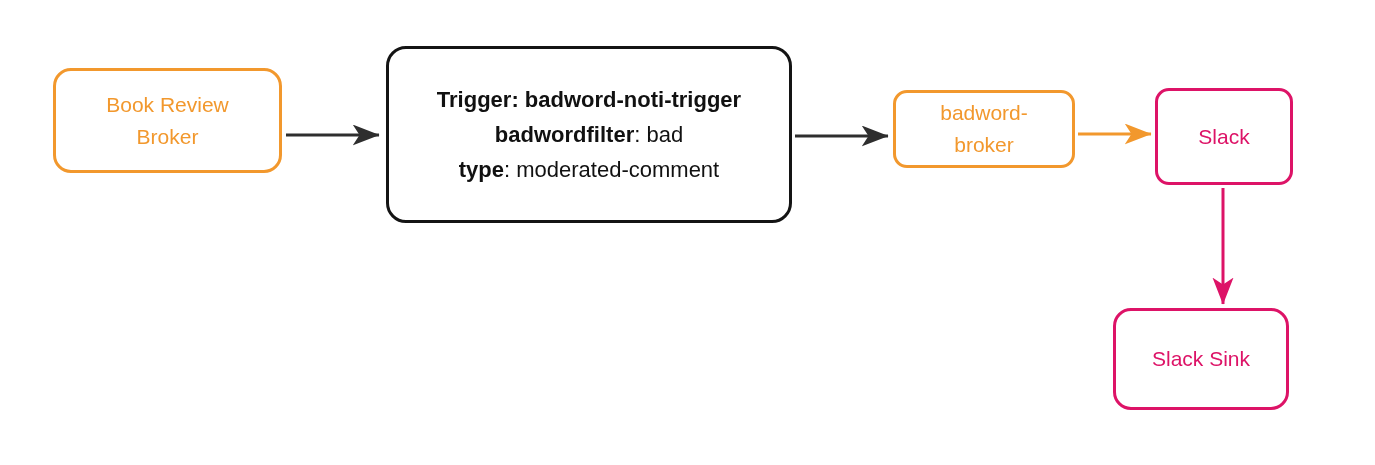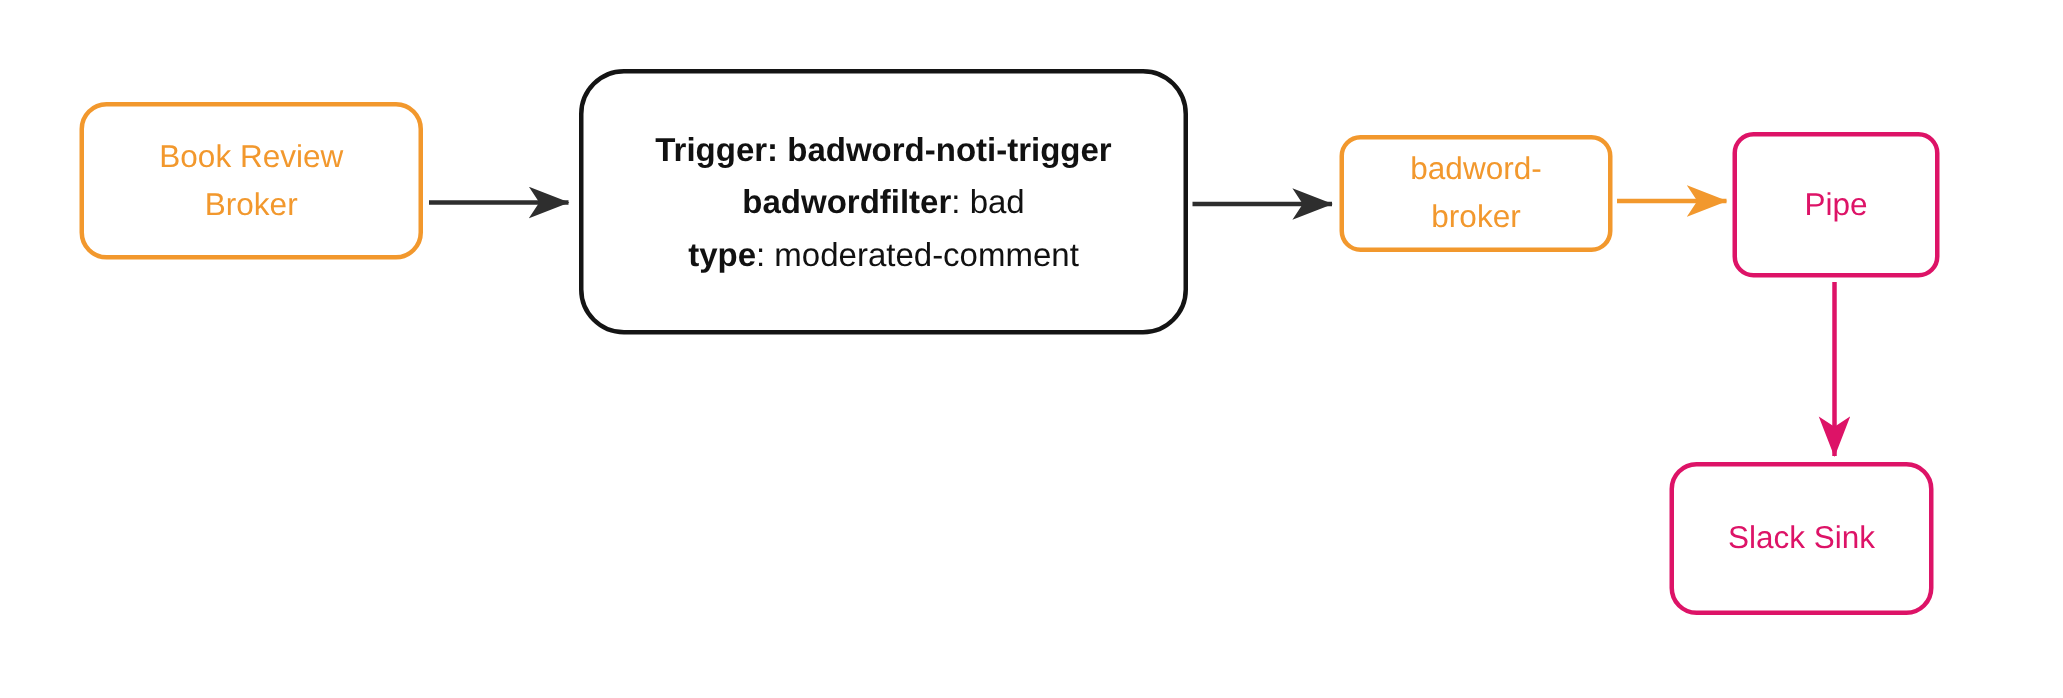--- a/index.html
+++ b/index.html
@@ -56,21 +56,21 @@
   .node-dark b {
     font-weight: bold;
   }
   #node-book-review-broker {
     left: 53px; top: 68px; width: 229px; height: 105px;
     border-radius: 18px;
   }
   #node-book-review-broker .label { max-width: 175px; }
   #node-trigger {
     left: 386px; top: 46px; width: 406px; height: 177px;
-    border-radius: 30px;
+    border-radius: 20px;
     flex-direction: column;
   }
   #node-badword-broker {
     left: 893px; top: 90px; width: 182px; height: 78px;
     border-radius: 14px;
   }
   #node-badword-broker .label { max-width: 110px; }
   #node-pipe {
     left: 1155px; top: 88px; width: 138px; height: 97px;
     border-radius: 14px;
@@ -113,20 +113,20 @@
     <div class="line"><b>Trigger: badword-noti-trigger</b></div>
     <div class="line"><b>badwordfilter</b><span>: bad</span></div>
     <div class="line"><b>type</b><span>: moderated-comment</span></div>
   </div>
 
   <div class="node node-orange" id="node-badword-broker">
     <span class="label">badword-broker</span>
   </div>
 
   <div class="node node-pink" id="node-pipe">
-    <span class="label">Pipe</span>
+    <span class="label">Slack</span>
   </div>
 
   <div class="node node-pink" id="node-slack-sink">
     <span class="label">Slack Sink</span>
   </div>
 
 </div>
 
 </body></html>

